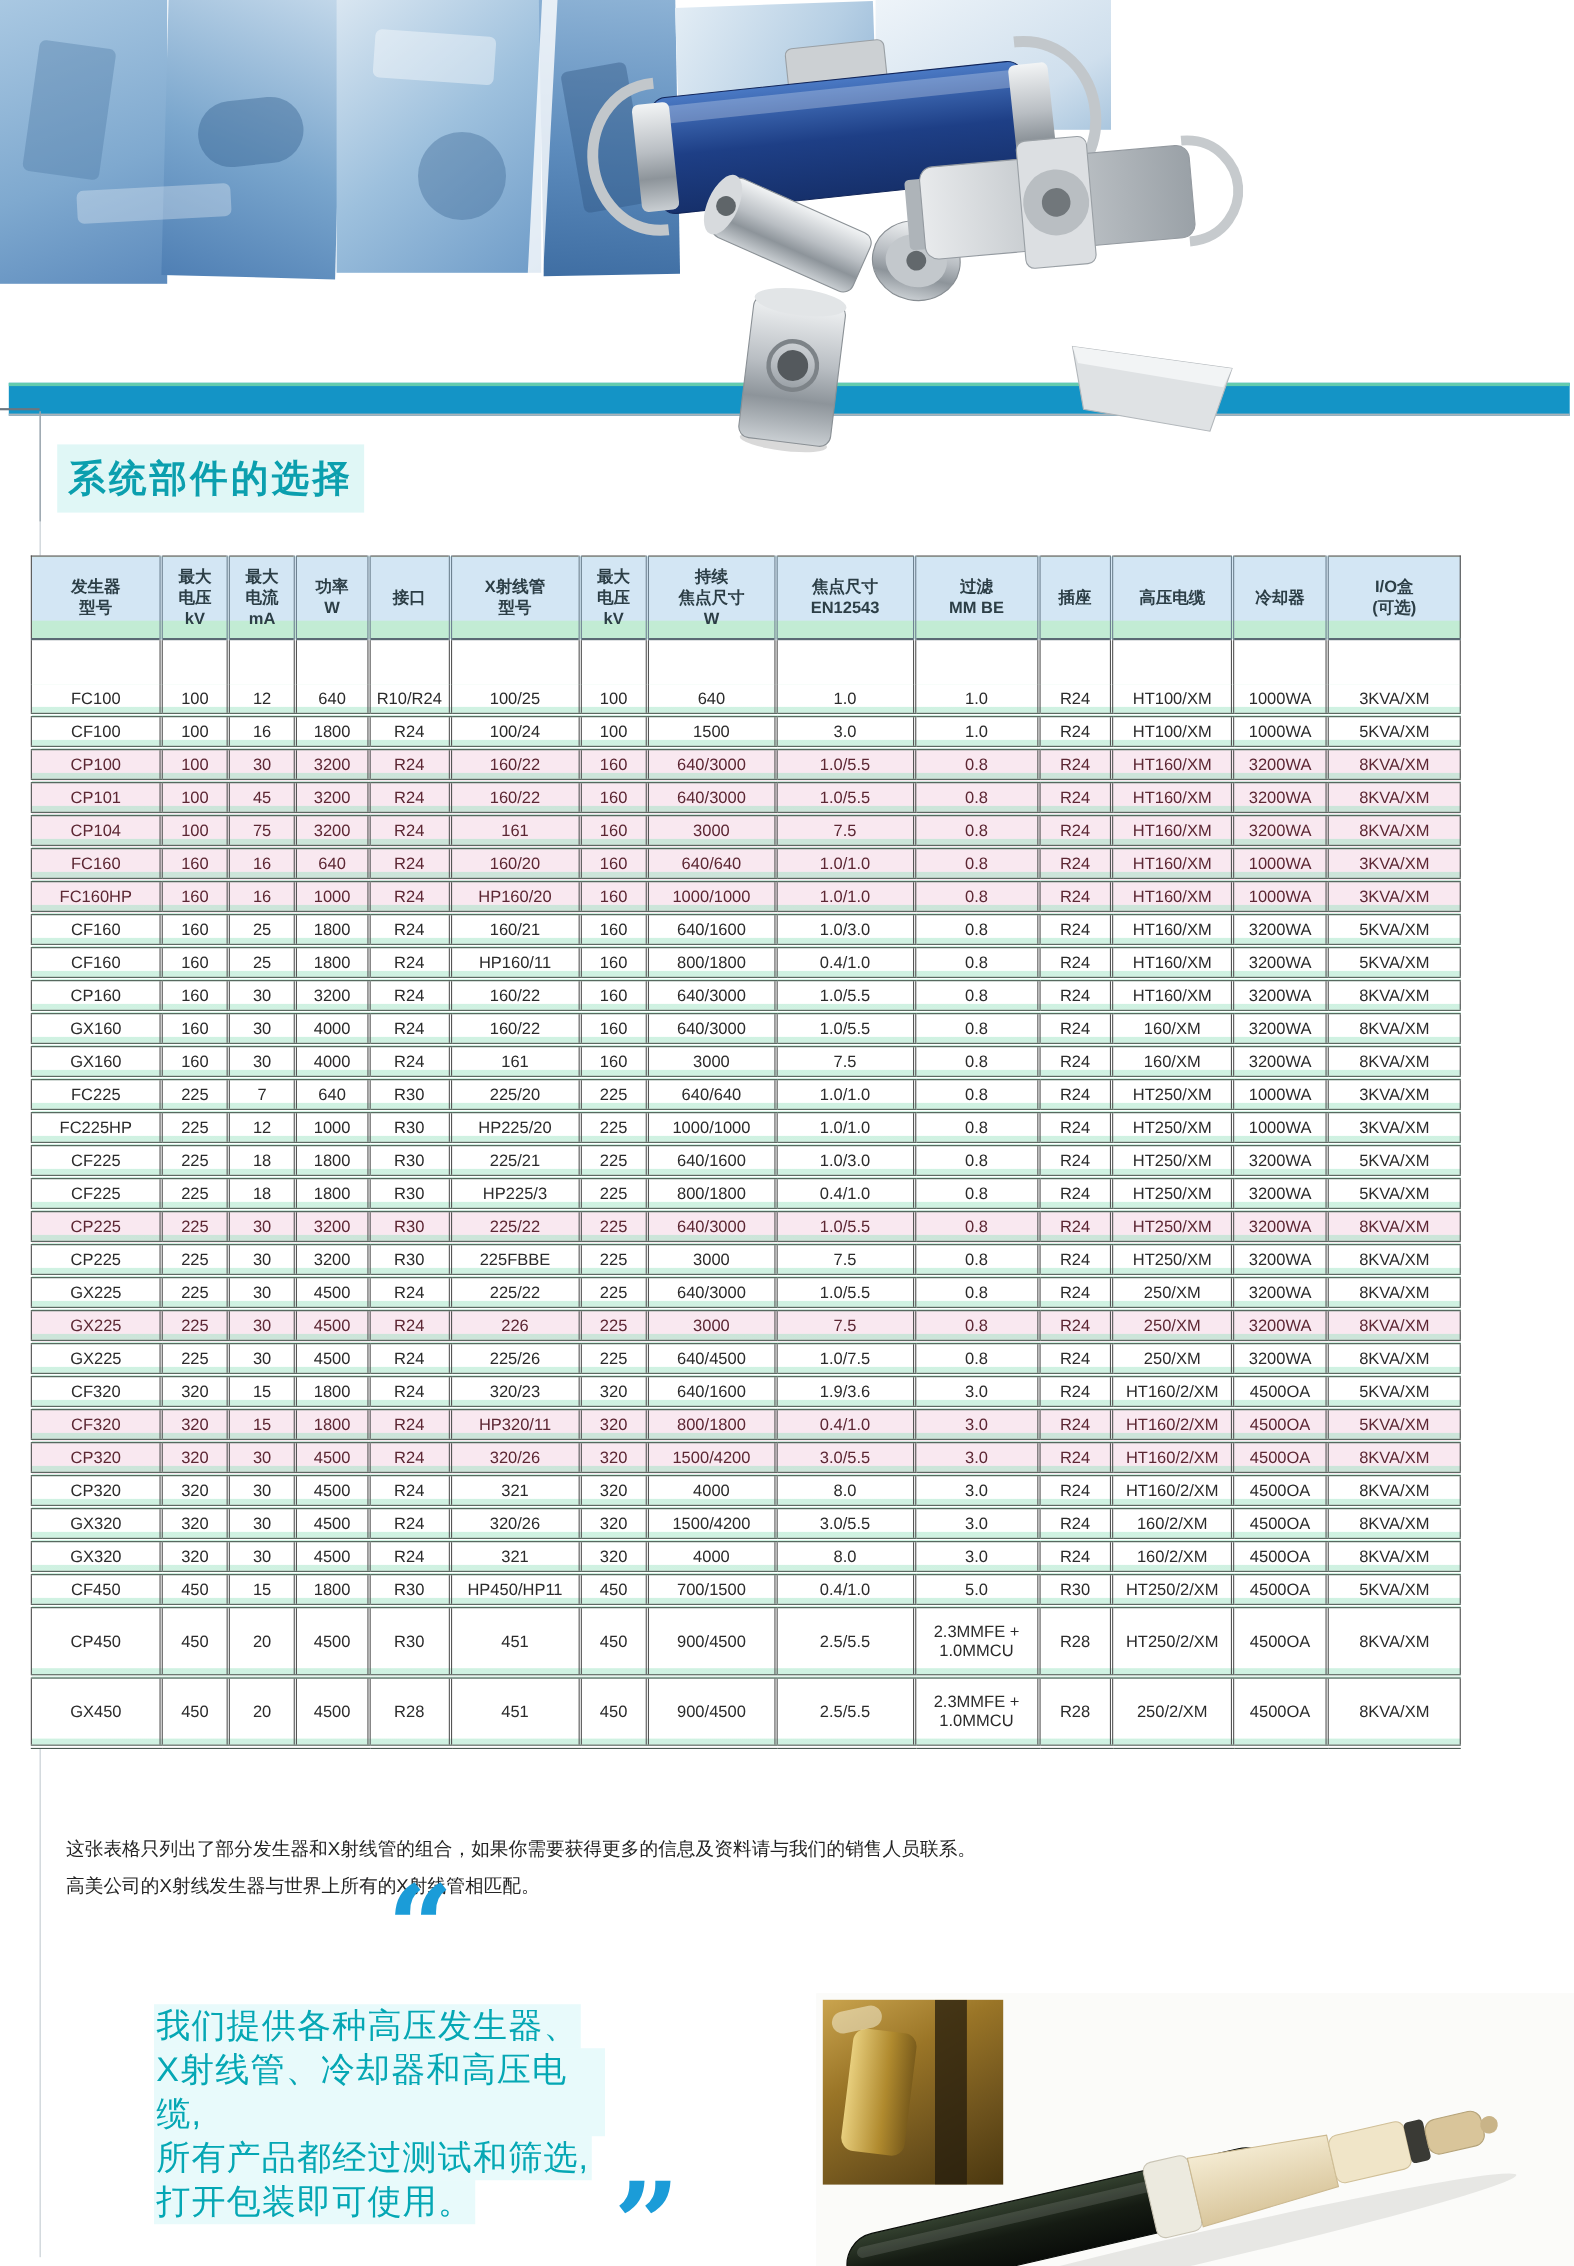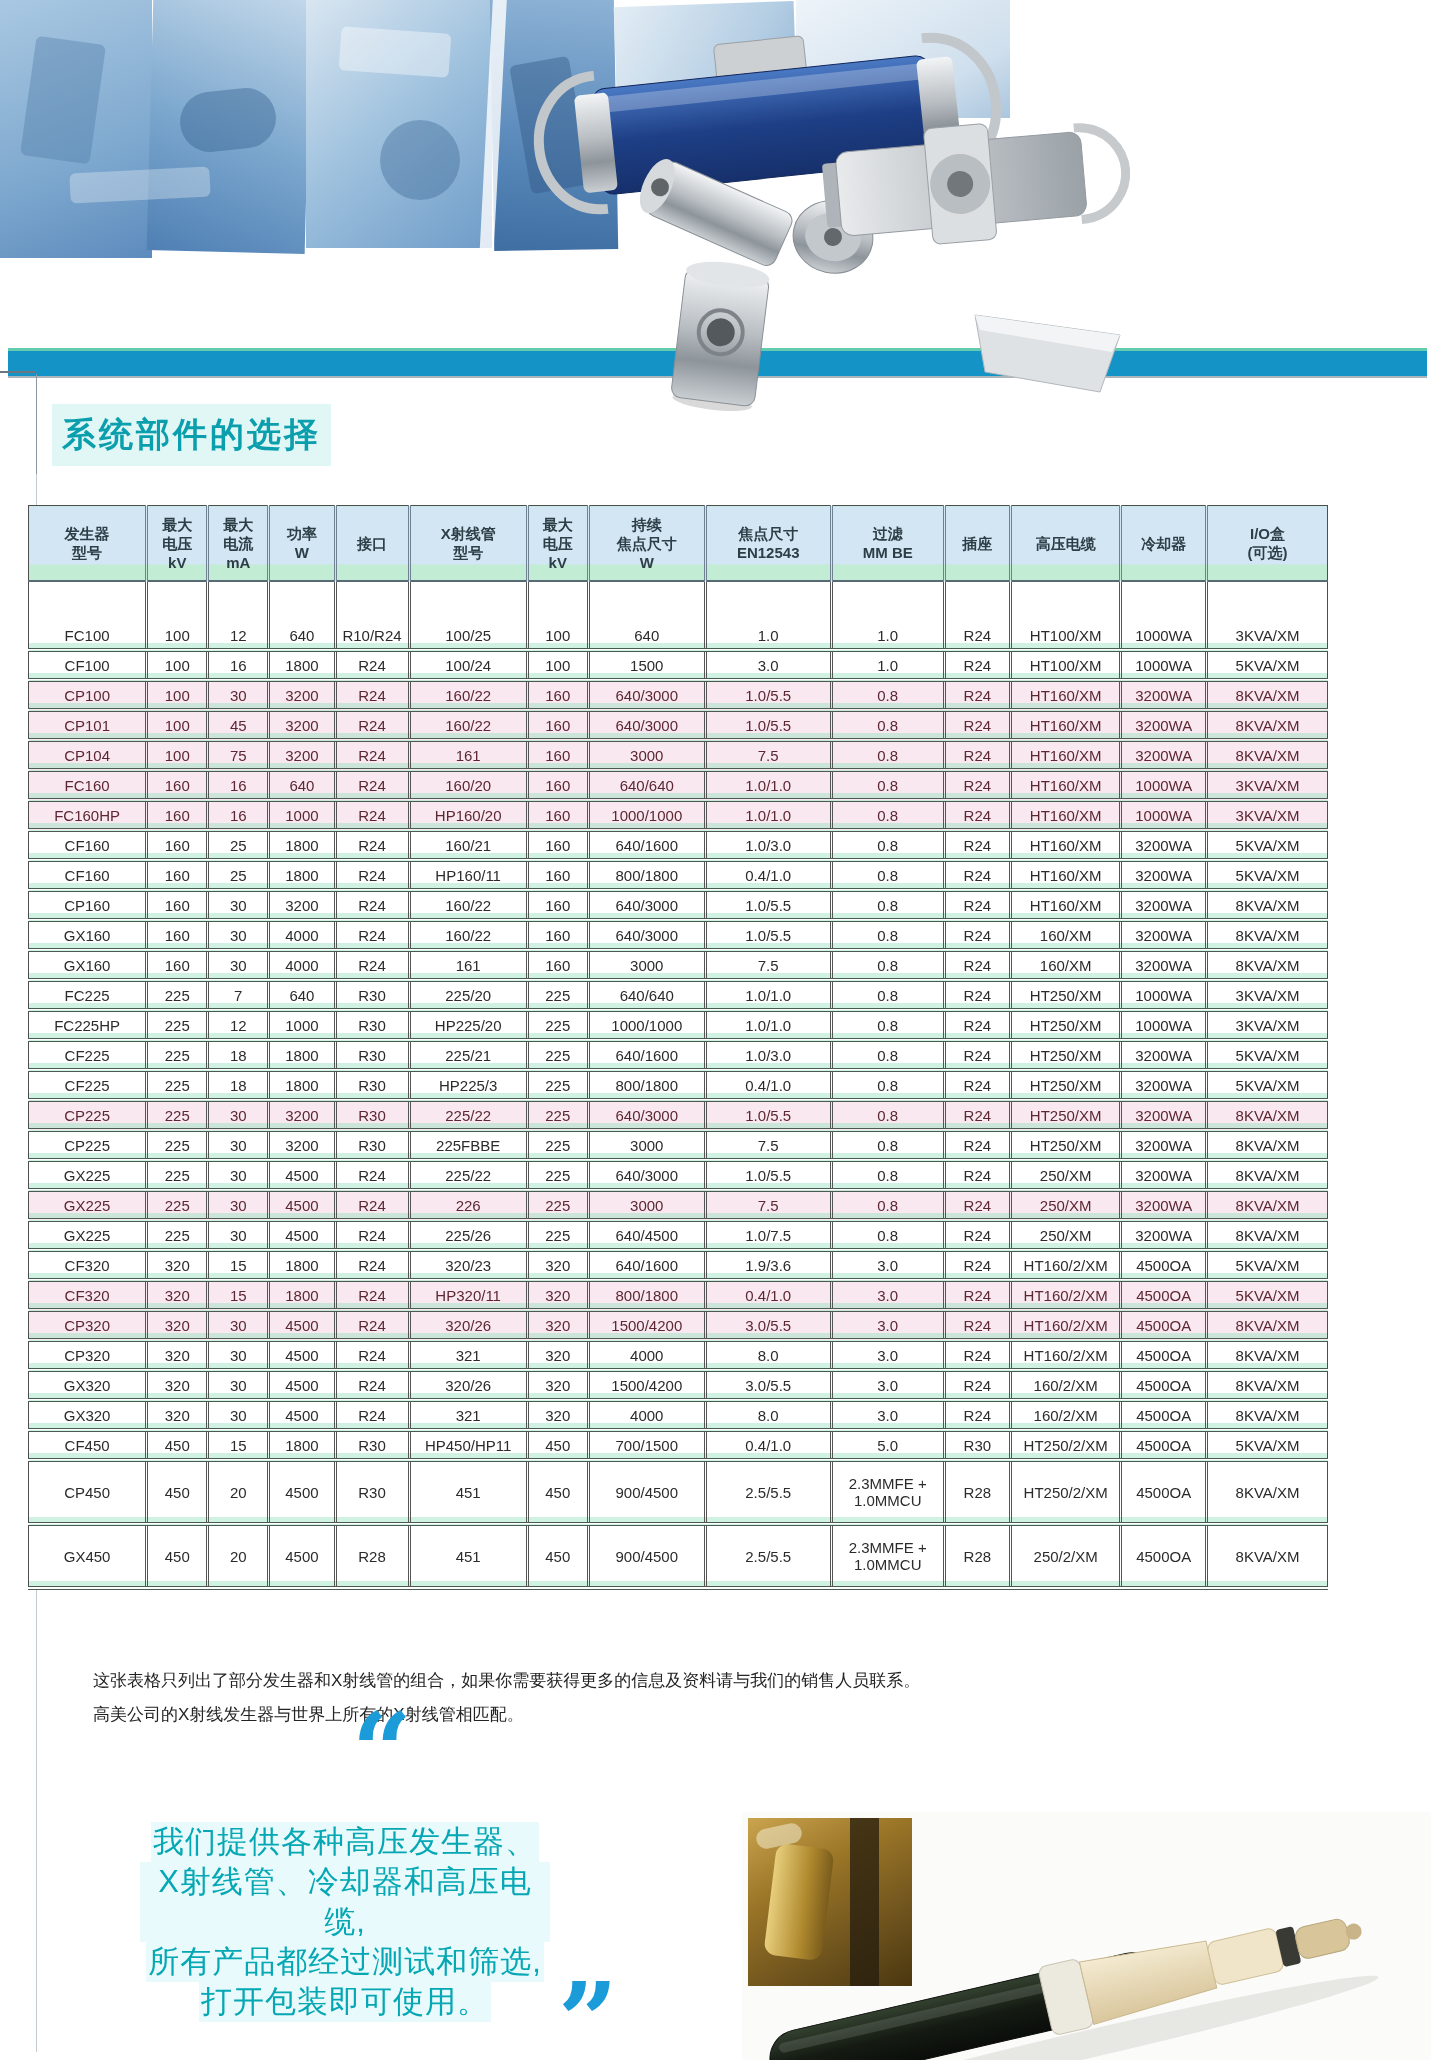--- a/index.html
+++ b/index.html
@@ -50,29 +50,29 @@
   td{font-size:15px;color:#2b2b2b;text-align:center;height:26px;padding:0 2px;
      line-height:17px;white-space:pre-line;
      border-left:3px double #555;border-bottom:4px double #4a5a52;
      background-image:linear-gradient(to bottom,rgba(255,255,255,0) calc(100% - 5px),rgba(150,225,190,0.45) calc(100% - 5px));}
   td:first-child{border-left:none;}
   tr.spacer td{height:40px;border-bottom:none;background-image:none;}
   tr.pink td{background-color:#f9e8f0;color:#5c2733;}
   tr.tall td{height:60px;}
 
   
-  .notes{position:absolute;left:60px;top:1668px;z-index:5;margin-left:33px;}
+  .notes{position:absolute;left:60px;top:1668px;z-index:5;}
   .notes p{margin:0 0 8px 0;font-size:17px;color:#242424;line-height:26px;}
 
   
   .qmark{position:absolute;font-family:"DejaVu Serif","Liberation Serif",serif;
          font-weight:bold;font-size:104px;color:#1b9cd8;line-height:60px;z-index:6;}
   .q-open{left:352px;top:1722px;}
   .q-close{left:558px;top:1992px;}
-  .qlines{position:absolute;left:140px;top:1822px;width:410px;text-align:center;z-index:5;}
+  .qlines{position:absolute;left:140px;top:1822px;width:410px;text-align:left;z-index:5;}
   .qline{font-size:31px;line-height:40px;color:#05a7b4;letter-spacing:1px;
          background:rgba(190,240,244,0.35);display:inline-block;padding:0 2px;}
 
   
   .photo-bottom{position:absolute;left:742px;top:1812px;width:689px;height:248px;
                 background:#fbfbf9;z-index:4;overflow:hidden;}
   .inset{position:absolute;left:6px;top:6px;width:164px;height:168px;
          background:linear-gradient(150deg,#caa44e 0%,#9a7527 35%,#6e531d 70%,#4a370f 100%);
          overflow:hidden;}
   .inset .bar{position:absolute;left:62%;top:0;width:18%;height:100%;background:rgba(36,28,14,0.75);}

